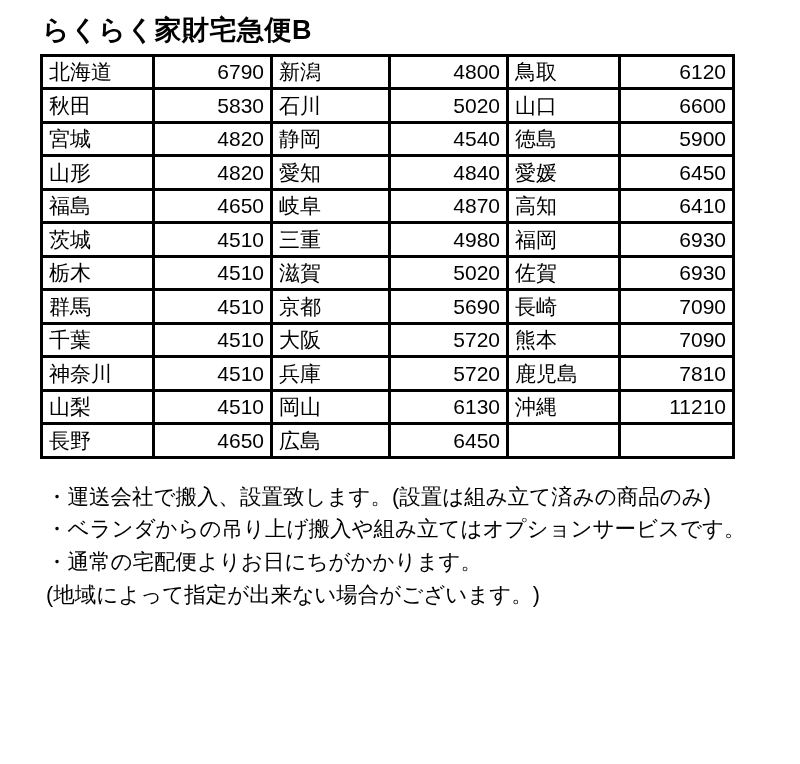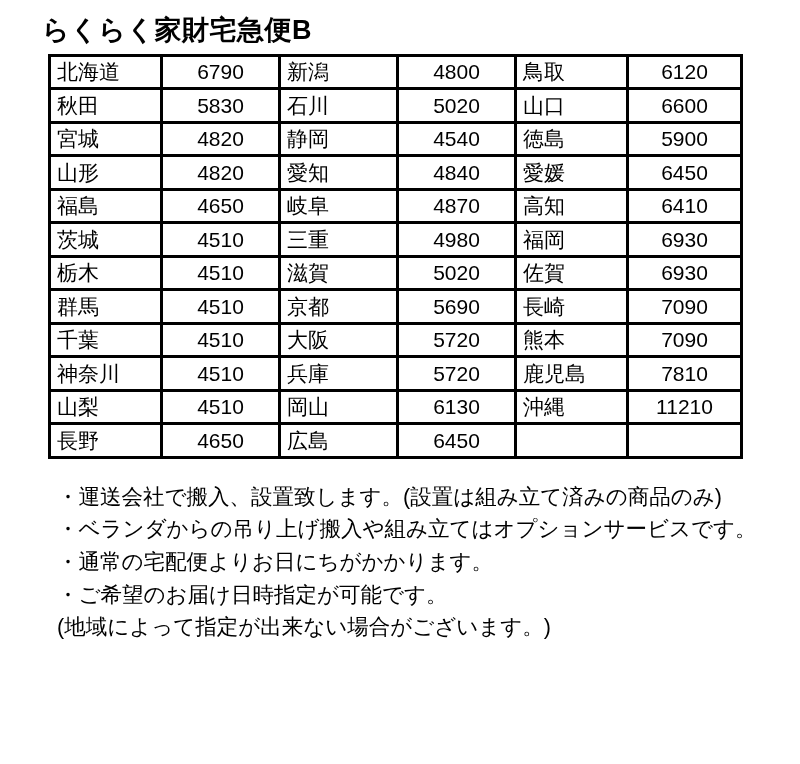--- a/index.html
+++ b/index.html
@@ -25,39 +25,39 @@
     font-size: 27px;
     font-weight: bold;
     letter-spacing: 0.5px;
     margin: 6px 0 8px 4px;
     line-height: 1.1;
   }
   table.fee-table {
     border-collapse: collapse;
     table-layout: fixed;
     width: 692px;
-    margin-left: 10px;
+    margin-left: 2px;
   }
   table.fee-table td {
     border: 3px solid #000000;
     height: 30.5px;
     padding: 0 6px;
     font-size: 21px;
     line-height: 1;
     background: #ffffff;
     white-space: nowrap;
     overflow: hidden;
   }
   td.pref {
     text-align: left;
     background: #ffffff;
     letter-spacing: 0px;
   }
   td.fee {
-    text-align: center;
+    text-align: right;
     background: #d4d4d4;
     font-family: "Liberation Sans", sans-serif;
   }
   td.empty {
     border: none;
     background: #ffffff;
   }
   col.c-pref { width: 112px; }
   col.c-fee  { width: 118px; }
   col.c-pref2 { width: 118px; }
@@ -66,21 +66,20 @@
   col.c-fee3  { width: 114px; }
 
   .notes {
     margin: 22px 0 0 8px;
     font-size: 21.5px;
     line-height: 1.52;
     letter-spacing: 0px;
   }
   .notes div {
     white-space: nowrap;
-    margin-left: 11px;
   }
 </style>
 </head>
 <body>
 
 <div class="page">
 
   <div class="title">らくらく家財宅急便B</div>
 
   <table class="fee-table">
@@ -189,18 +188,17 @@
         <td class="empty"></td>
         <td class="empty"></td>
       </tr>
     </tbody>
   </table>
 
   <div class="notes">
     <div>・運送会社で搬入、設置致します。(設置は組み立て済みの商品のみ)</div>
     <div>・ベランダからの吊り上げ搬入や組み立てはオプションサービスです。</div>
     <div>・通常の宅配便よりお日にちがかかります。</div>
-    <div>・ご希望のお届け日時指定が可能です。</div>
     <div>(地域によって指定が出来ない場合がございます。)</div>
 
   </div>
 
 </div>
 
 </body></html>

